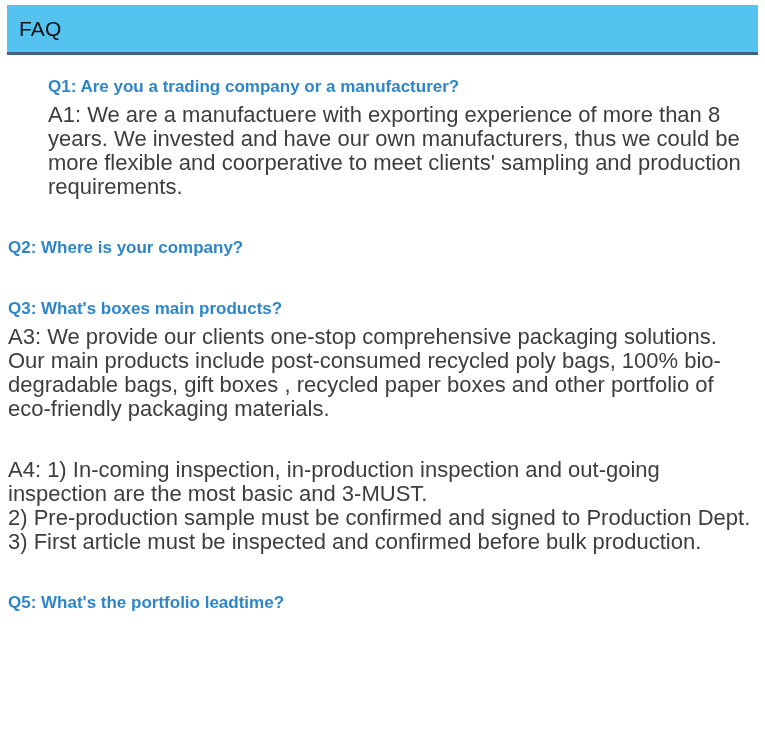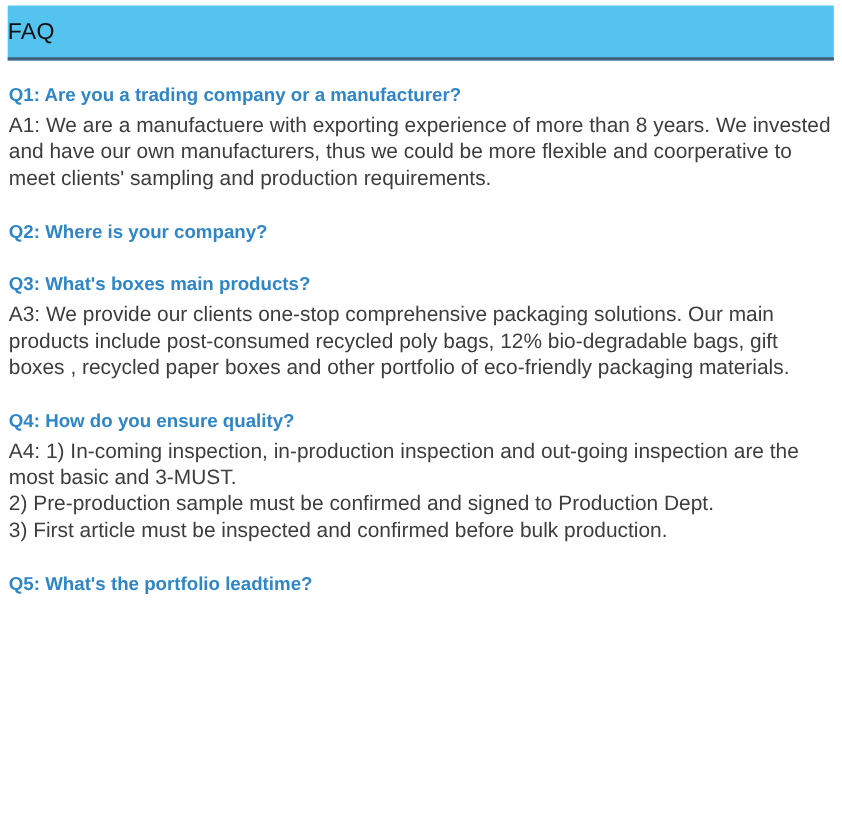--- a/index.html
+++ b/index.html
@@ -11,48 +11,49 @@
     width: 765px;
     min-height: 748px;
     box-sizing: border-box;
     font-family: "Liberation Sans", sans-serif;
     -webkit-font-smoothing: antialiased;
   }
   .header-bar {
     margin: 5px 7px 0 7px;
     background: var(--header_bg, #55C3F0);
     border-bottom: 3px solid var(--header_border, #41617C);
-    padding: 11px 4px 10px 0;
+    padding: 11px 4px 10px 12px;
   }
   .header-title {
     font-size: 21px;
     line-height: 26px;
     color: var(--header_text, #101010);
     font-weight: 400;
     letter-spacing: 0.2px;
   }
   .faq-list {
     padding: 0 8px;
   }
   .faq-item {
-    margin-top: 24px;
+    margin-top: 37px;
   }
   .faq-item:first-child {
     margin-top: 20px;
+    margin-left: 40px;
   }
   .question {
     color: var(--question, #2E86C9);
     font-size: 17px;
     line-height: 24px;
     font-weight: 700;
     margin: 0 0 4px 0;
   }
   .answer {
     color: var(--answer, #3D3D3D);
-    font-size: 19px;
+    font-size: 22px;
     line-height: 24px;
     white-space: pre-line;
     margin: 0;
   }
 </style>
 </head>
 <body>
 
 <div class="header-bar">
   <div class="header-title">FAQ</div>
@@ -64,25 +65,24 @@
     <h3 class="question">Q1: Are you a trading company or a manufacturer?</h3>
     <p class="answer">A1: We are a manufactuere with exporting experience of more than 8 years. We invested and have our own manufacturers, thus we could be more flexible and coorperative to meet clients' sampling and production requirements.</p>
   </div>
 
   <div class="faq-item">
     <h3 class="question">Q2: Where is your company?</h3>
   </div>
 
   <div class="faq-item">
     <h3 class="question">Q3: What's boxes main products?</h3>
-    <p class="answer">A3: We provide our clients one-stop comprehensive packaging solutions. Our main products include post-consumed recycled poly bags, 12% bio-degradable bags, gift boxes , recycled paper boxes and other portfolio of eco-friendly packaging materials.</p>
+    <p class="answer">A3: We provide our clients one-stop comprehensive packaging solutions. Our main products include post-consumed recycled poly bags, 100% bio-degradable bags, gift boxes , recycled paper boxes and other portfolio of eco-friendly packaging materials.</p>
   </div>
 
   <div class="faq-item">
-    <h3 class="question">Q4: How do you ensure quality?</h3>
     <p class="answer">A4: 1) In-coming inspection, in-production inspection and out-going inspection are the most basic and 3-MUST.
 2) Pre-production sample must be confirmed and signed to Production Dept.
 3) First article must be inspected and confirmed before bulk production.</p>
   </div>
 
   <div class="faq-item">
     <h3 class="question">Q5: What's the portfolio leadtime?</h3>
   </div>
 
 </div>

